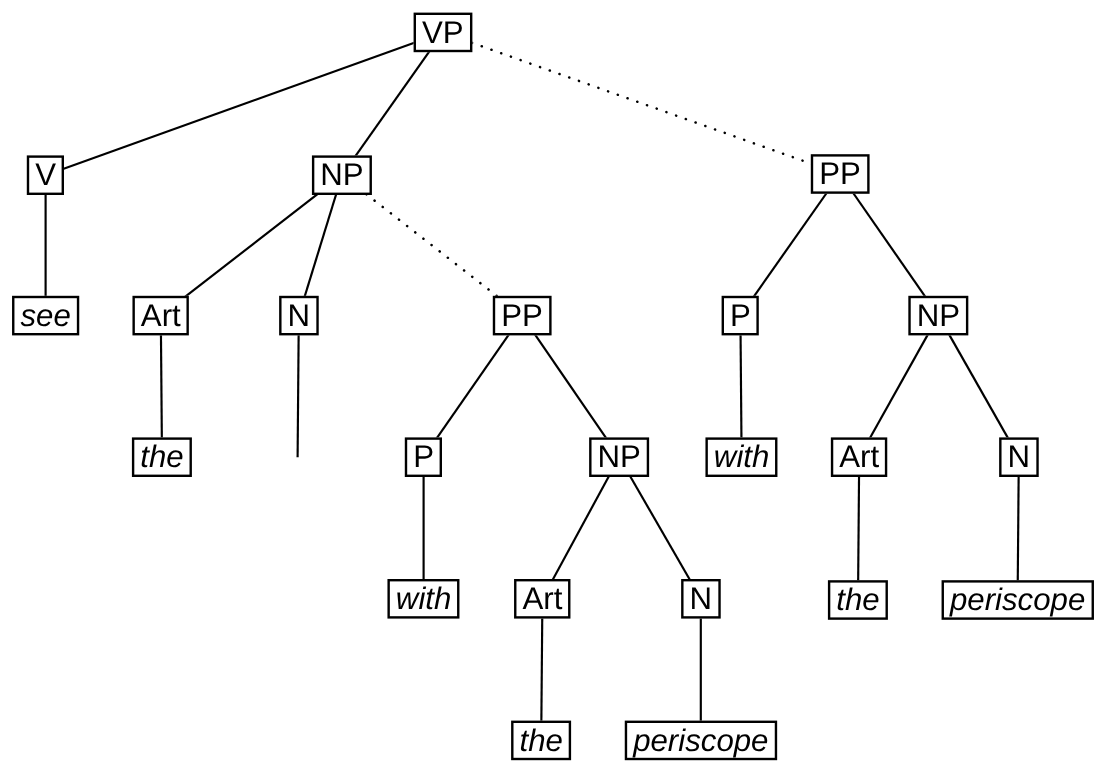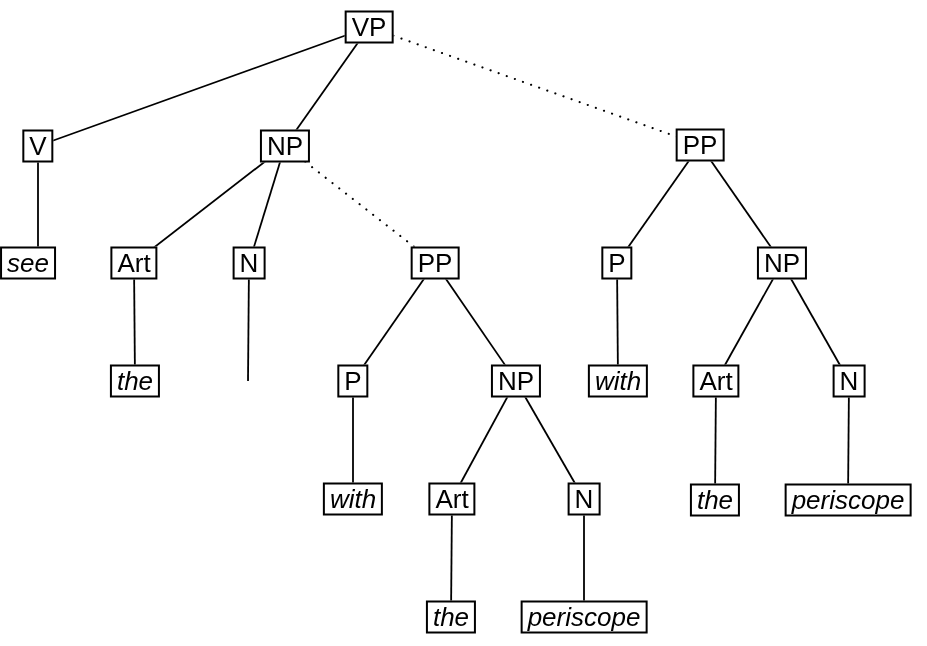--- a/index.html
+++ b/index.html
@@ -81,21 +81,21 @@
       <line x1="782" y1="263" x2="716" y2="381" class="edge"></line>
       <line x1="782" y1="263" x2="849" y2="381" class="edge"></line>
       <line x1="716" y1="381" x2="715" y2="500" class="edge"></line>
       <line x1="849" y1="381" x2="848" y2="500" class="edge"></line>
     </svg>
   <div class="nodes-layer">
       <div class="node" style="left: 369px; top: 27px;">VP</div>
       <div class="node" style="left: 38px; top: 146px;">V</div>
       <div class="node" style="left: 285px; top: 146px;">NP</div>
       <div class="node" style="left: 700px; top: 145px;">PP</div>
-      <div class="node leaf" style="left: 28px; top: 263px;">see</div>
+      <div class="node leaf" style="left: 38px; top: 263px;">see</div>
       <div class="node" style="left: 134px; top: 263px;">Art</div>
       <div class="node" style="left: 249px; top: 263px;">N</div>
       <div class="node" style="left: 435px; top: 263px;">PP</div>
       <div class="node" style="left: 617px; top: 263px;">P</div>
       <div class="node" style="left: 782px; top: 263px;">NP</div>
       <div class="node leaf" style="left: 135px; top: 381px;">the</div>
       <div class="node" style="left: 353px; top: 381px;">P</div>
       <div class="node" style="left: 516px; top: 381px;">NP</div>
       <div class="node leaf" style="left: 618px; top: 381px;">with</div>
       <div class="node" style="left: 716px; top: 381px;">Art</div>

